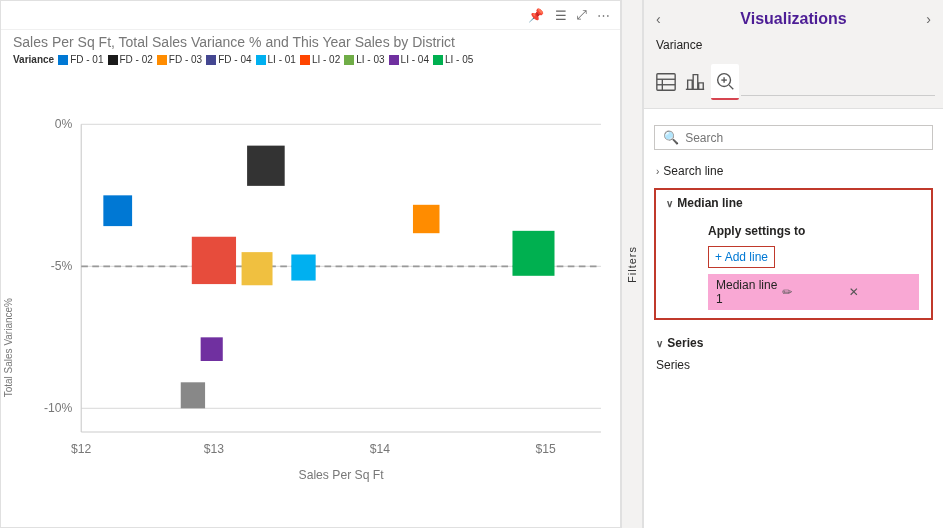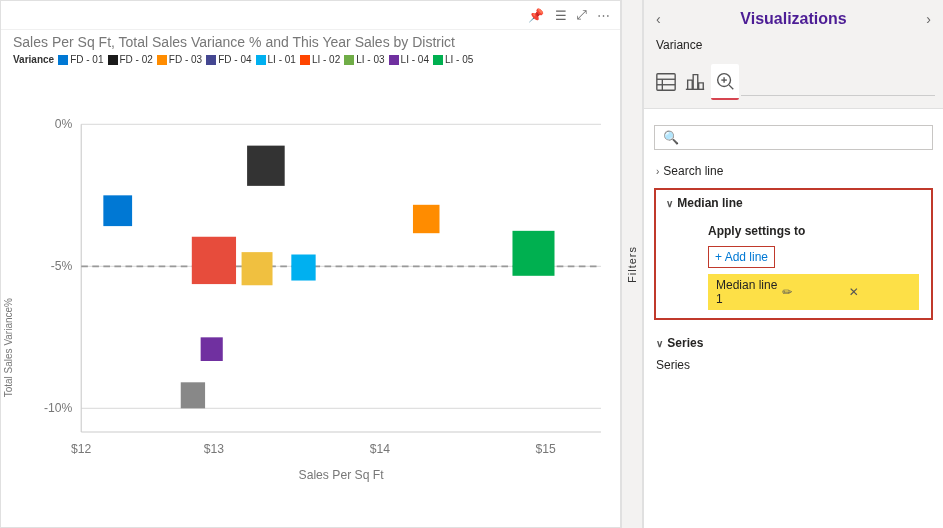--- a/index.html
+++ b/index.html
@@ -268,21 +268,21 @@
       border: 1px solid #c0392b;
       padding: 3px 6px;
       cursor: pointer;
       background: #fff;
       margin-bottom: 6px;
     }
 
     .median-line-item {
       display: flex;
       align-items: center;
-      background: #fde047;
+      background: #f9a8d4;
       padding: 4px 8px;
       font-size: 12px;
       color: #252423;
       gap: 4px;
     }
 
     .median-line-item span {
       flex: 1;
     }
 
@@ -469,20 +469,21 @@
         <line x1="11" y1="8" x2="11" y2="14"></line>
       </svg>
     </button>
     <div class="divider-bar" style="width:100%;height:1px;background:#ccc;margin-top:4px;align-self:flex-end;"></div>
   </div>
 
   <div class="right-content">
 
     <div class="search-bar">
       <span class="search-icon">🔍</span>
+      <input class="search-input" type="text" placeholder="Search" style="">
     </div>
 
     <div class="section-row">
       <span class="section-chevron">›</span>
       <span class="section-label">Search line</span>
     </div>
 
     <div class="median-line-section">
       <div class="median-line-header">
         <span class="section-chevron">∨</span>

